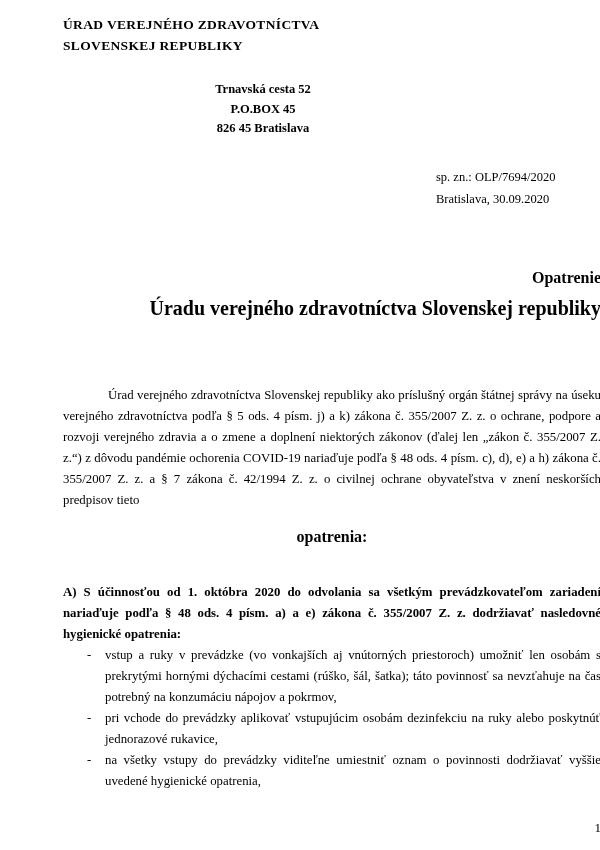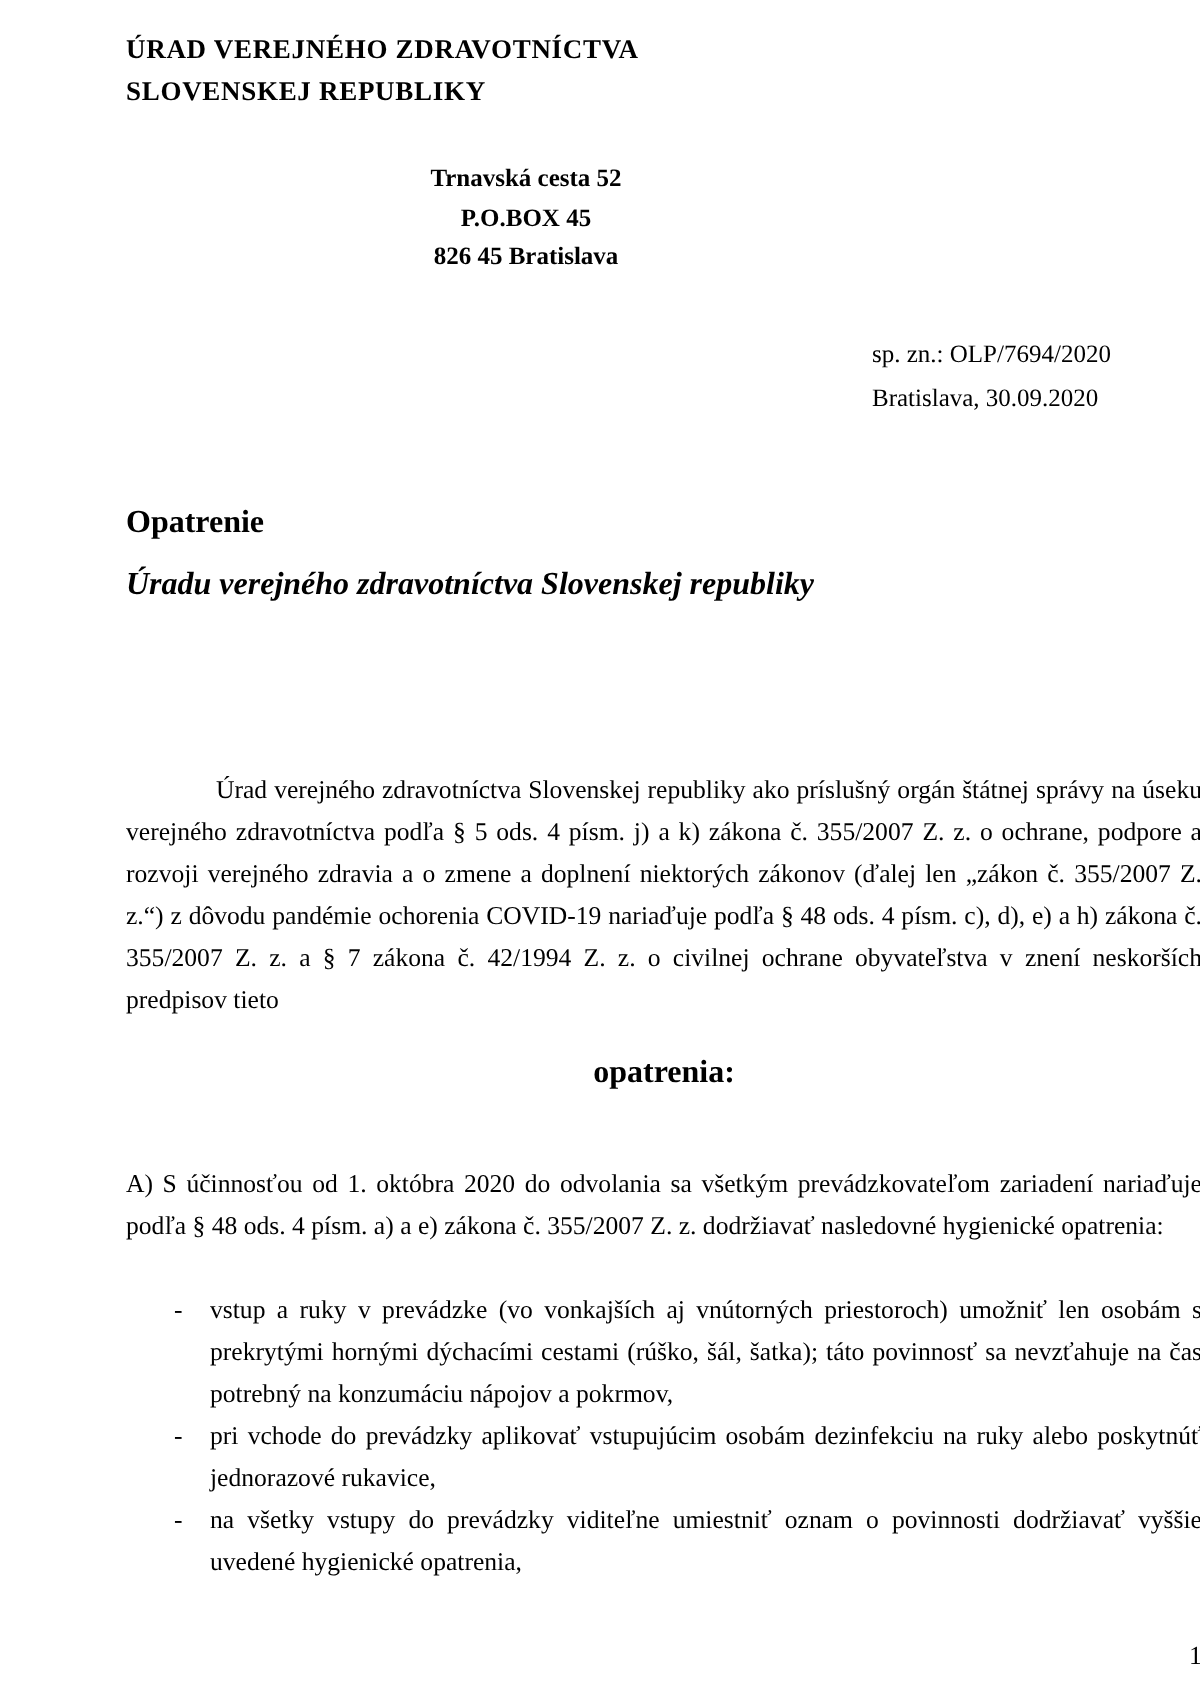--- a/index.html
+++ b/index.html
@@ -65,34 +65,33 @@
   .refblock .ref-line {
     font-size: 12.5px;
     line-height: 22px;
     white-space: nowrap;
   }
 
   
   .title-block {
     position: absolute;
     left: 31px;
-    top: 246px;
-    width: 538px;
-    text-align: left;
+    top: 262px;
+    width: 538px;
+    text-align: right;
   }
   .title-block .t-main {
     font-size: 16px;
     font-weight: bold;
     line-height: 31px;
   }
   .title-block .t-sub {
-    font-size: 16px;
+    font-size: 20px;
     font-weight: bold;
     line-height: 31px;
-    font-style: italic;
   }
 
   
   .body-block {
     position: absolute;
     left: 31px;
     top: 385px;
     width: 538px;
   }
   p.just {
@@ -118,21 +117,21 @@
 
   .section-a {
     position: absolute;
     left: 31px;
     top: 582px;
     width: 538px;
   }
   .section-a p {
     margin: 0;
     font-size: 12.8px;
-    font-weight: normal;
+    font-weight: bold;
     line-height: 21px;
     text-align: justify;
     text-justify: inter-word;
   }
 
   
   .bullets {
     position: absolute;
     left: 31px;
     top: 645px;

